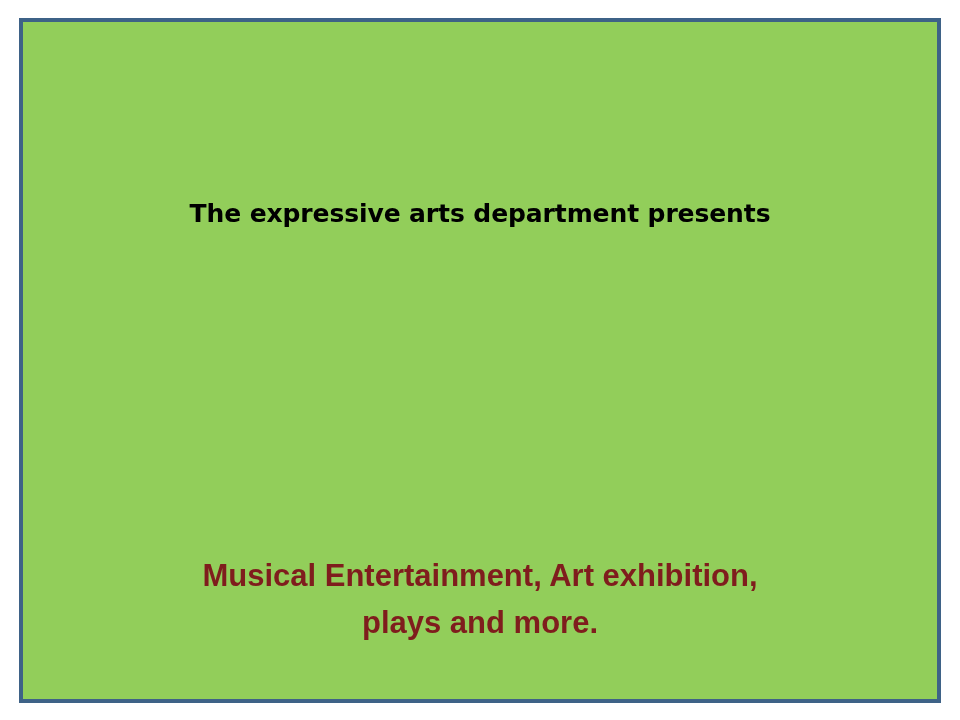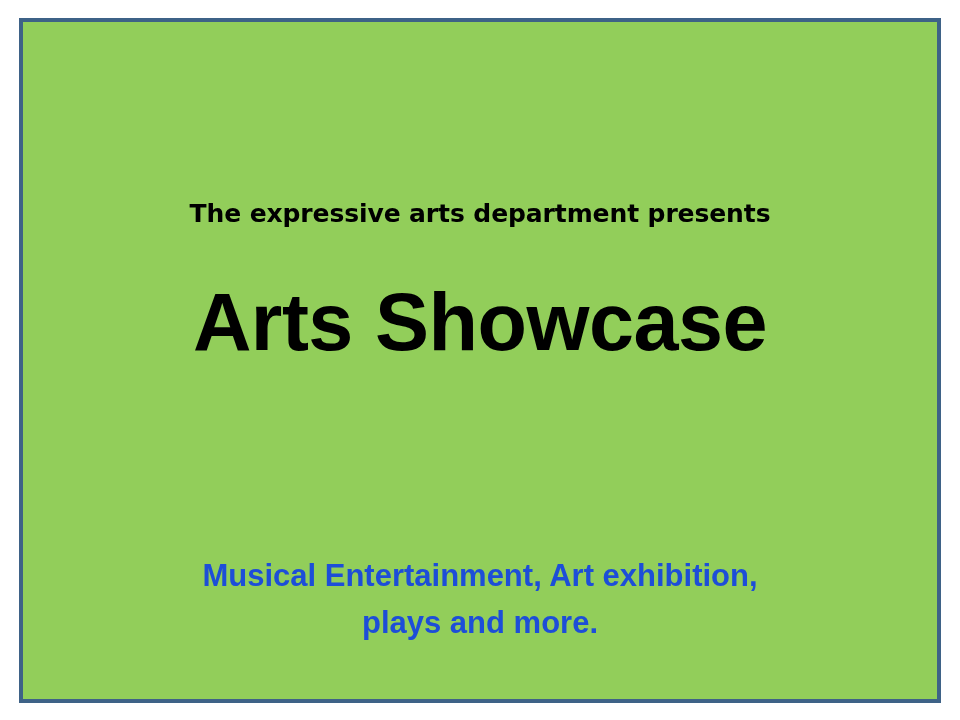--- a/index.html
+++ b/index.html
@@ -79,21 +79,21 @@
     display: block;
   }
 
   
   #descriptor-block {
     position: absolute;
     left: 0;
     right: 0;
     top: 535px;
     text-align: center;
-    color: #1d4ed8;
+    color: #7f1d1d;
     font-family: "Liberation Sans", sans-serif;
     font-weight: bold;
     font-size: 31px;
     line-height: 1.24;
     white-space: nowrap;
   }
   #descriptor-block .descriptor-line {
     display: block;
   }
   #descriptor-block .descriptor-line.spaced-top {
@@ -105,21 +105,20 @@
 
 <div id="slide-canvas">
 
   <div id="slide-frame">
 
     <div id="slide-content">
 
       <div id="presenter-line">The expressive arts department presents</div>
 
       <div id="headline">
-        <span class="headline-line">Arts Showcase</span>
       </div>
 
       <div id="descriptor-block">
         <span class="descriptor-line">Musical Entertainment, Art exhibition,</span>
         <span class="descriptor-line spaced-top">plays and more.</span>
       </div>
 
     </div>
   </div>
 </div>

